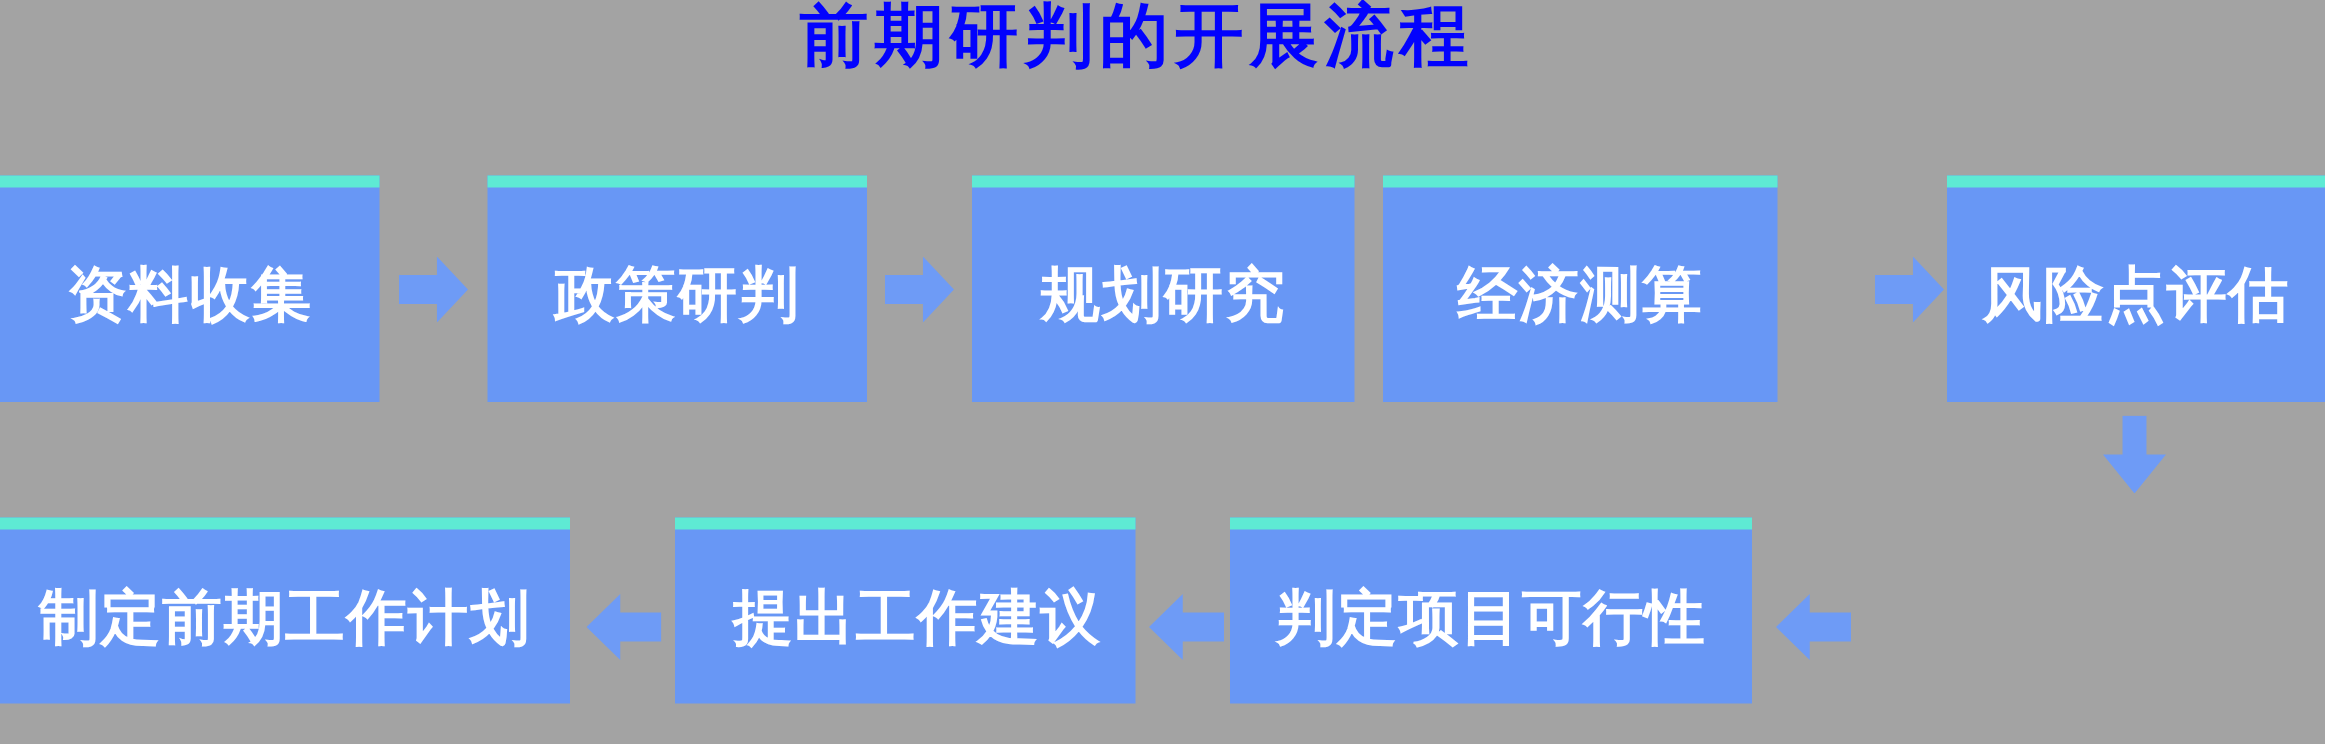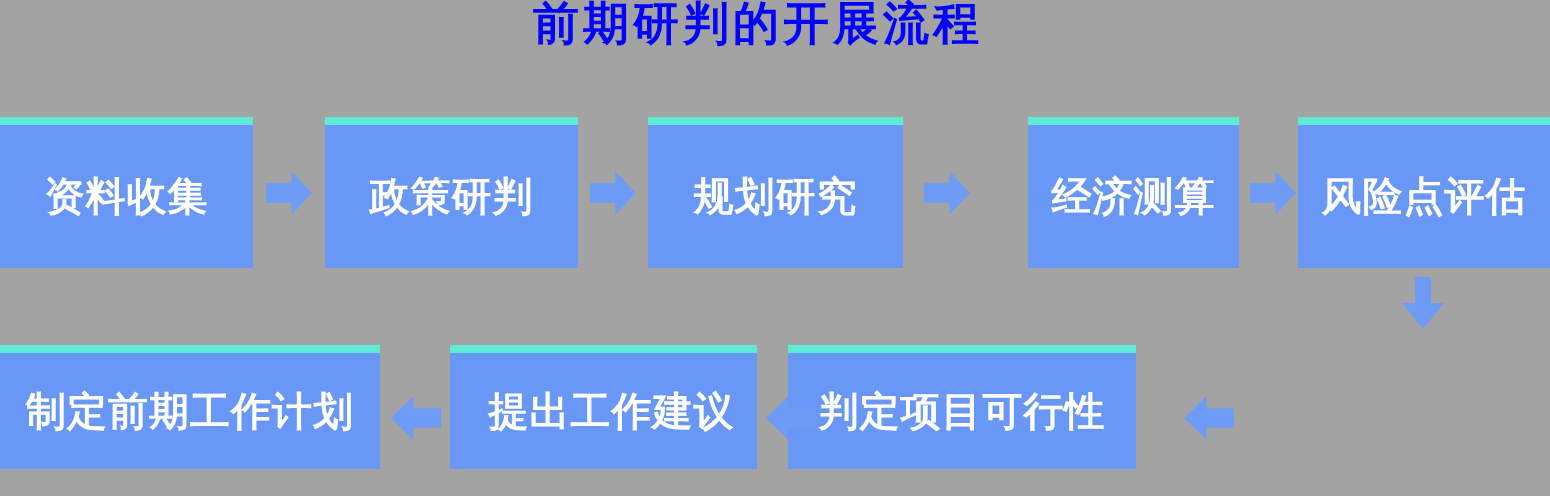--- a/index.html
+++ b/index.html
@@ -66,24 +66,24 @@
     left: 1402px;
     top: 277px;
     width: 42px;
     height: 52px;
     clip-path: polygon(31% 0, 69% 0, 69% 50%, 100% 50%, 50% 100%, 0 50%, 31% 50%);
   }
   
   #box-1 { left: 0;      width: 253px; }
   #box-2 { left: 325px;  width: 253px; }
   #box-3 { left: 648px;  width: 255px; }
-  #box-4 { left: 1028px;  width: 211px; }
+  #box-4 { left: 922px;  width: 263px; }
   #box-5 { left: 1298px; width: 252px; }
   #box-6 { left: 1245px; width: 305px; }
-  #box-7 { left: 788px;  width: 348px; }
+  #box-7 { left: 820px;  width: 348px; }
   #box-8 { left: 450px;  width: 307px; padding-left: 16px; }
   #box-9 { left: 0;      width: 380px; }
   #ar-1 { left: 266px; }
   #ar-2 { left: 590px; }
   #ar-3 { left: 924px; }
   #ar-4 { left: 1250px; }
   #al-1 { left: 1184px; }
   #al-2 { left: 766px; }
   #al-3 { left: 391px; }
 </style>

